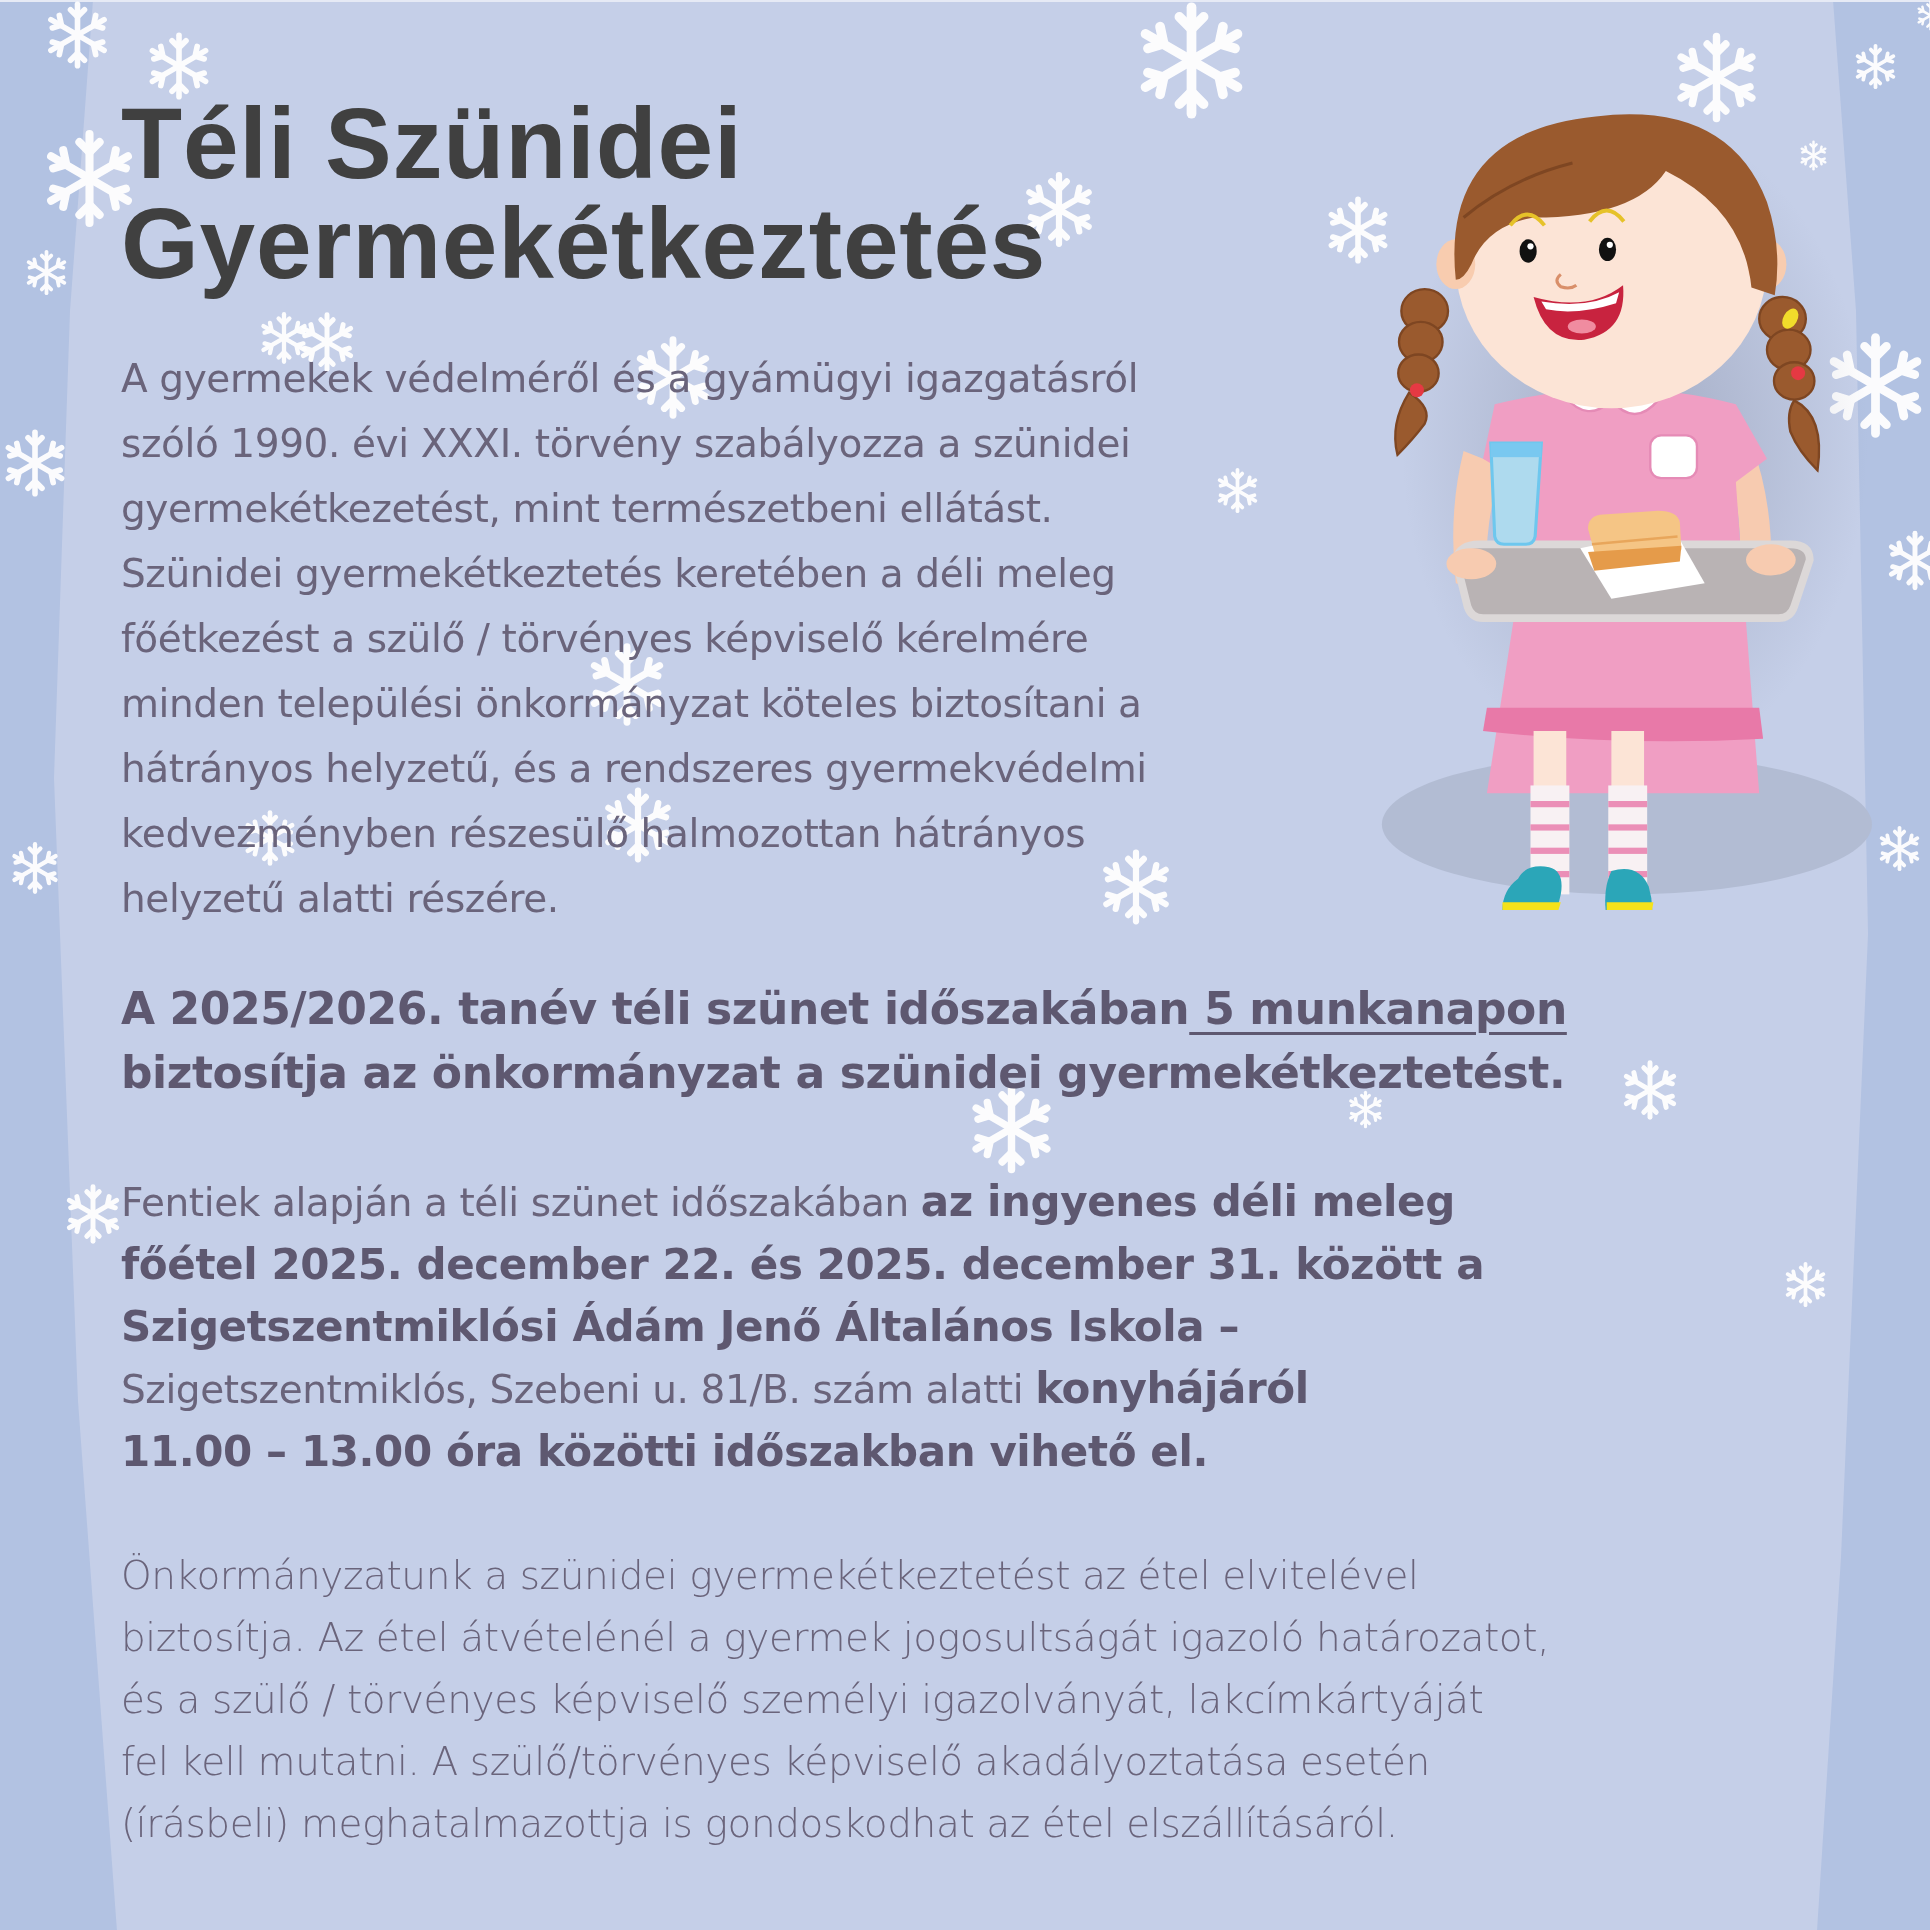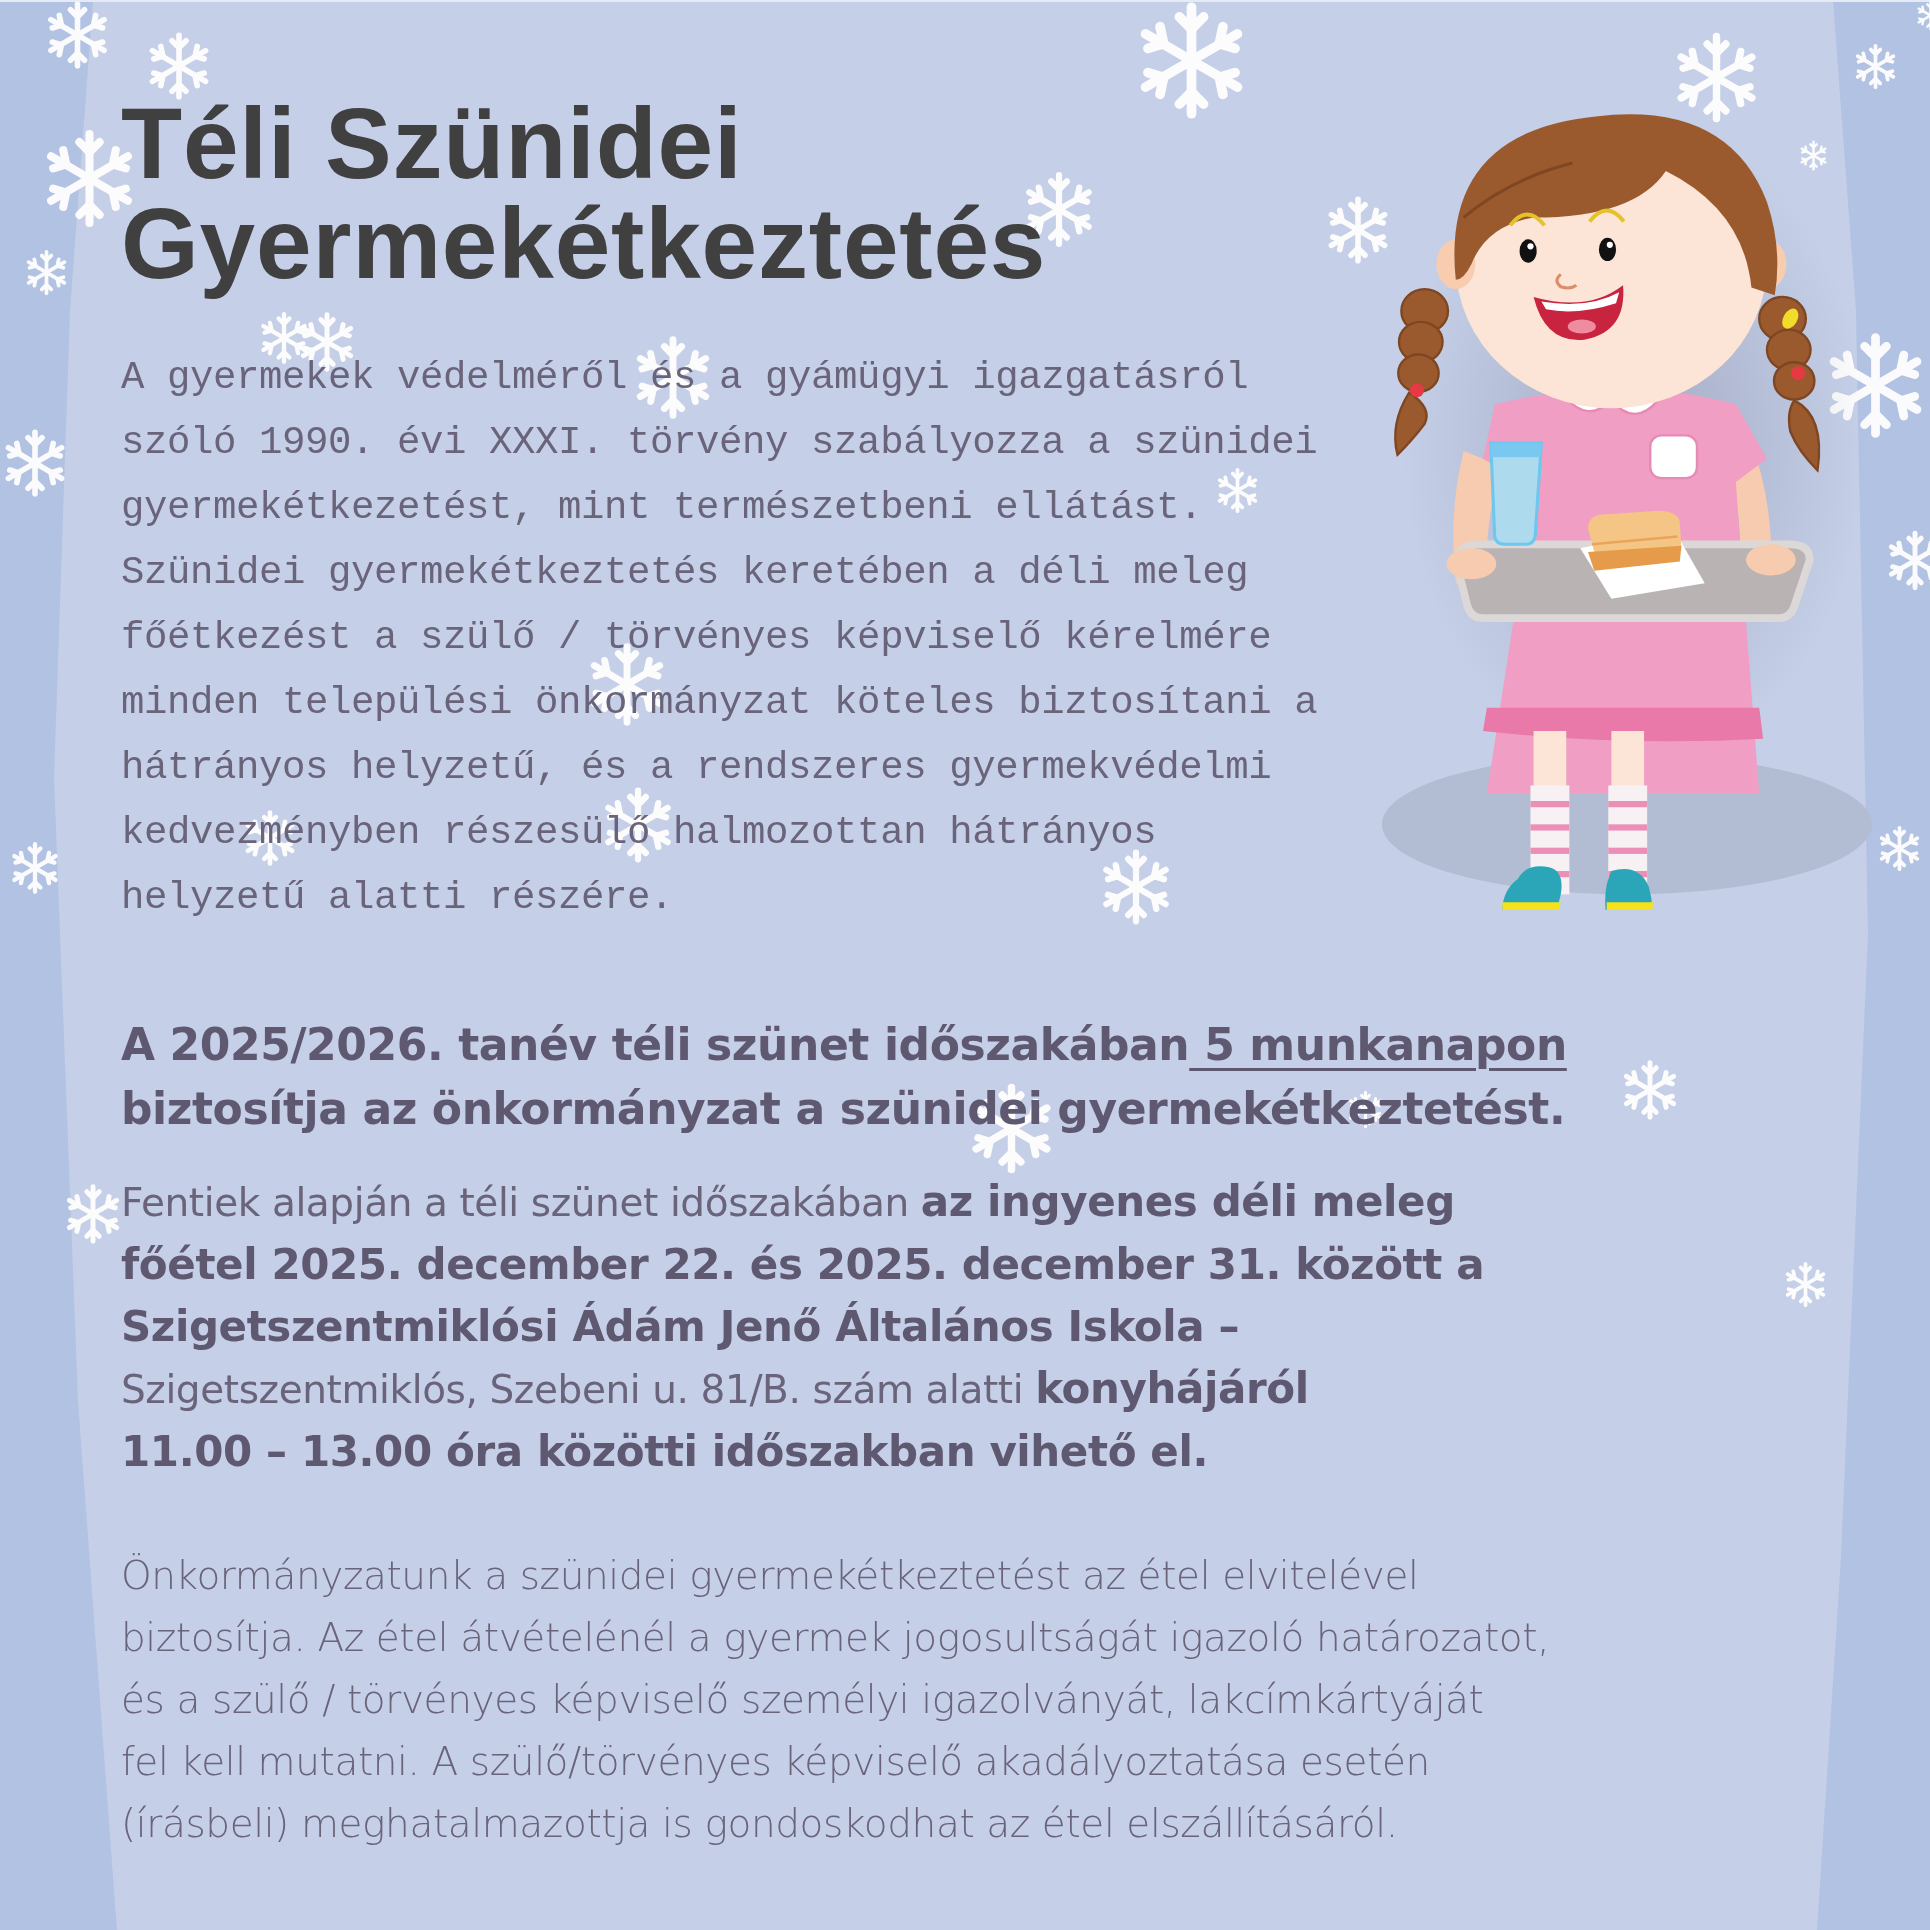--- a/index.html
+++ b/index.html
@@ -23,23 +23,23 @@
     font-size:100px; line-height:100px; color:#404040; margin:0;
     letter-spacing:0.8px;
   }
   .title span { display:block; }
   .body-text {
     position:absolute; left:121px;
     font-family:"DejaVu Sans", sans-serif;
     font-weight:200; font-size:40px; color:#5E5870;
     letter-spacing:-0.4px;
   }
-  .p1 { top:346px; width:1292px; line-height:65px; font-weight:normal; color:#6a647b; font-size:39px;font-family:Liberation Mono, monospace; }
+  .p1 { top:346px; width:1292px; line-height:65px; font-weight:normal; color:#6a647b; font-size:39px; }
   .p1 span { display:block; white-space:nowrap; }
-  .p2 { top:977px; width:1751px; line-height:64px; font-weight:bold; font-size:44px;margin-top:36px; }
+  .p2 { top:977px; width:1751px; line-height:64px; font-weight:bold; font-size:44px; }
   .p2 span.l { display:block; white-space:nowrap; }
   .p2 u { text-decoration:underline; text-decoration-thickness:3.1px; text-underline-offset:7.8px; }
   .p3 { top:1171px; width:1751px; line-height:62px; font-size:42px; }
   .p3 .l { display:block; white-space:nowrap; }
   .p3 .thin { font-weight:normal; color:#6a647b; font-size:39px; }
   .p3 .b { font-weight:bold; }
   .p4 { top:1545px; width:1751px; line-height:62px; font-size:39px; color:#6a647b; }
   .p4 span { display:block; white-space:nowrap; }
   .girl { position:absolute; left:1378px; top:93px; width:529px; height:817px; }
 </style>

